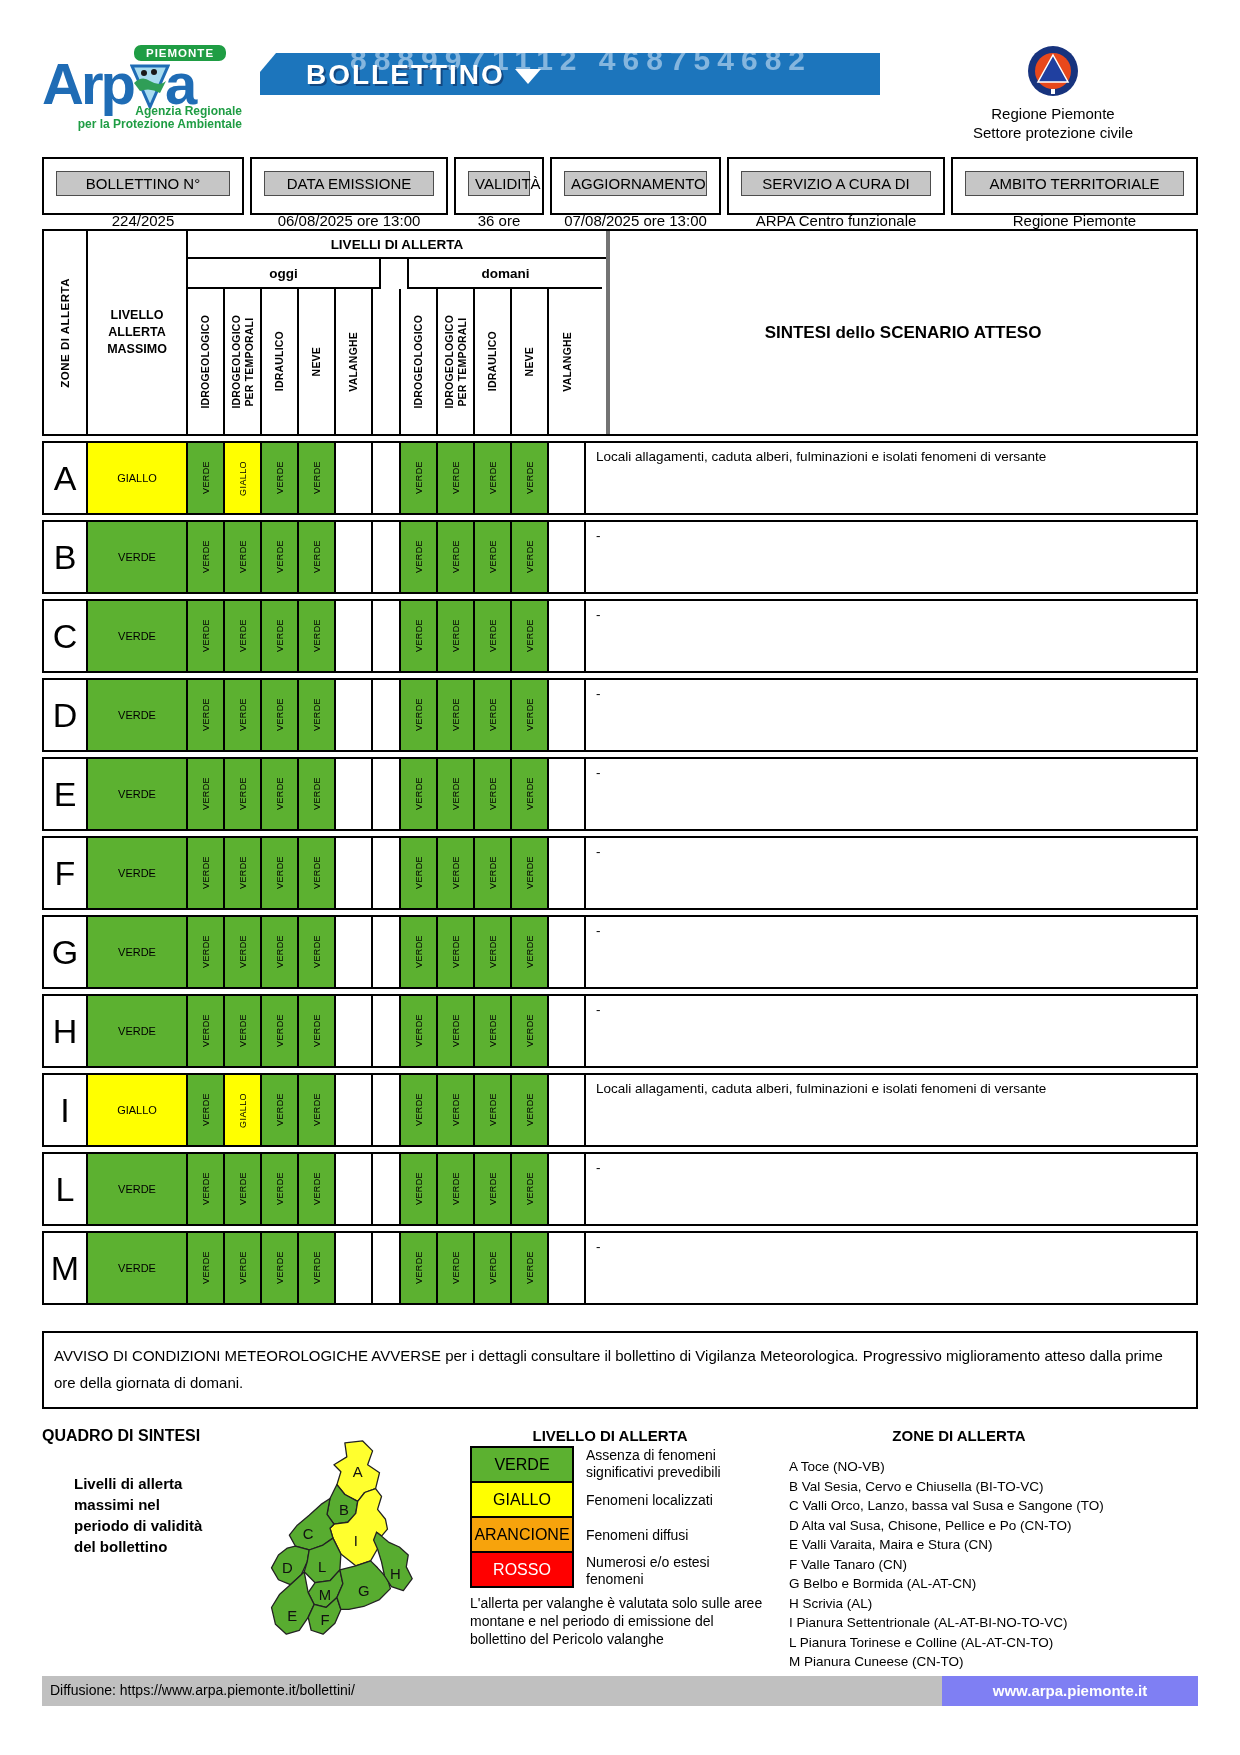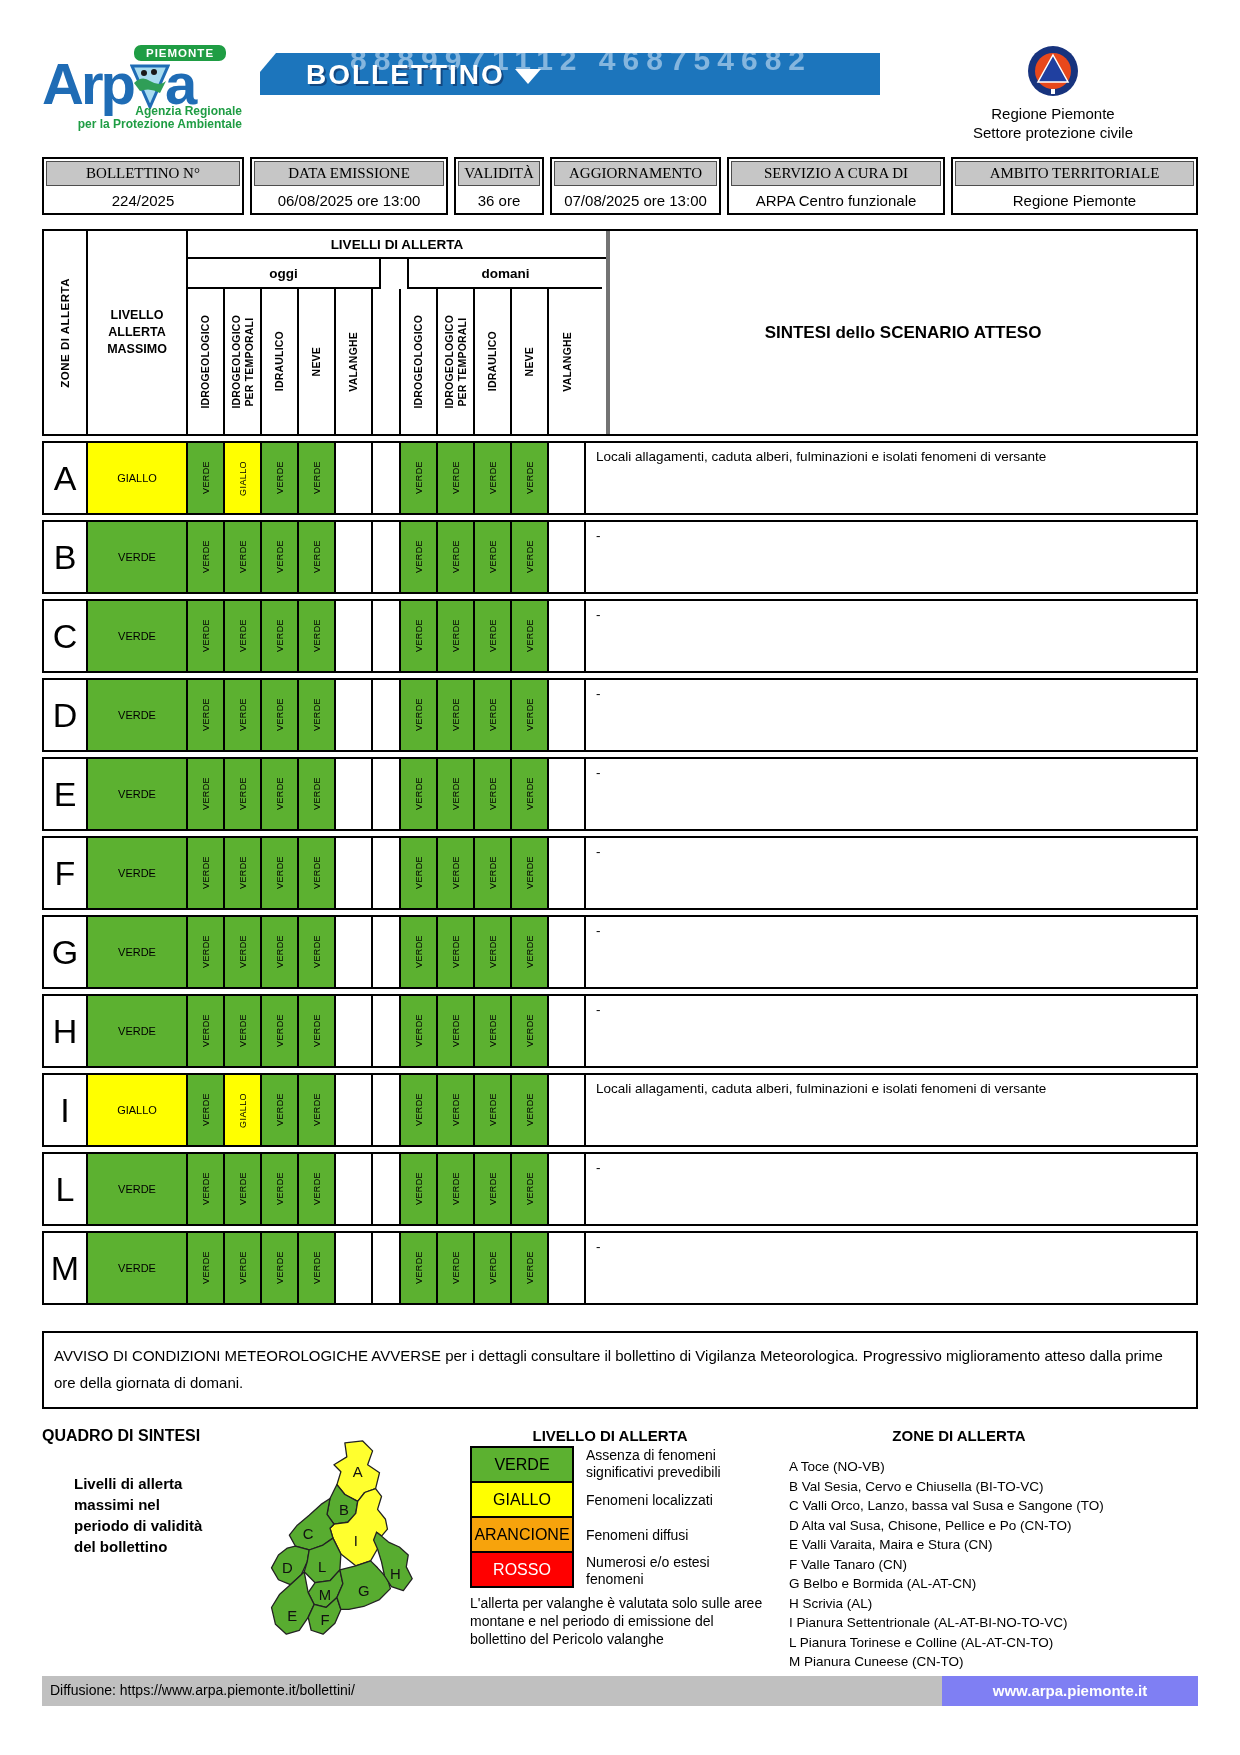--- a/index.html
+++ b/index.html
@@ -33,22 +33,22 @@
     border-right:13px solid transparent; border-top:15px solid #fff; margin-left:10px; vertical-align:middle;}
   .page-title { text-align:center; font-weight:bold; font-size:29px; margin-top:10px; letter-spacing:.5px;}
   .right-head { flex:1; display:flex; flex-direction:column; align-items:center; }
   .org-lines { font-size:15px; text-align:center; line-height:19px; margin-top:3px;}
 
   
   .info-strip { display:flex; gap:6px; margin-top:10px; }
   .ibox { border:2px solid #000; height:58px; background:#fff; }
   .ibox:nth-child(1){width:202px} .ibox:nth-child(2){width:198px} .ibox:nth-child(3){width:90px}
   .ibox:nth-child(4){width:171px} .ibox:nth-child(5){width:218px} .ibox:nth-child(6){flex:1}
-  .ibox-label { margin:2px; background:#C6C6C6; border:1px solid #4d4d4d; text-align:center;
-    font-size:15px; padding:3px 0;font-family:Liberation Serif, serif; }
+  .ibox-label { margin:12px; background:#C6C6C6; border:1px solid #4d4d4d; text-align:center;
+    font-size:15px; padding:3px 6px; }
   .ibox-value { text-align:center; font-size:15px; padding-top:4px; }
 
   
   .atable { margin-top:14px; }
   .thead { display:flex; border:2px solid #000; }
   .th-zone { width:44px; border-right:2px solid #000; display:flex; align-items:center; justify-content:center;}
   .th-max { width:100px; border-right:2px solid #000; display:flex; align-items:center; justify-content:center;
     font-weight:bold; font-size:12.5px; text-align:center; white-space:pre-line; line-height:17px;}
   .th-mid { width:418px; display:flex; flex-direction:column;}
   .th-band1 { height:28px; border-bottom:2px solid #000; display:flex; align-items:center;

